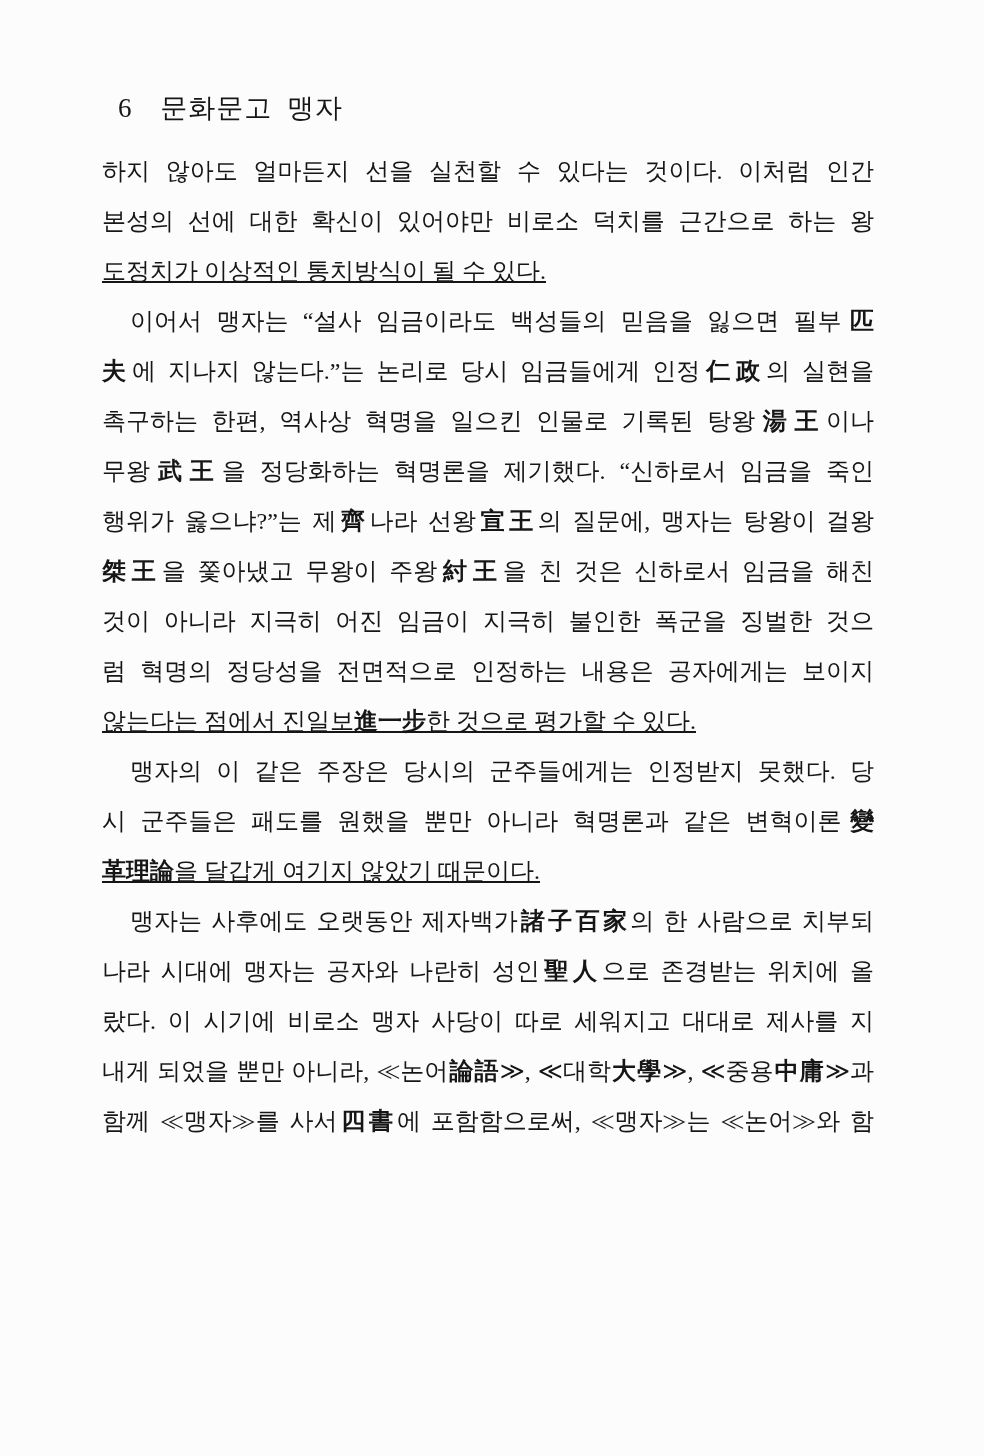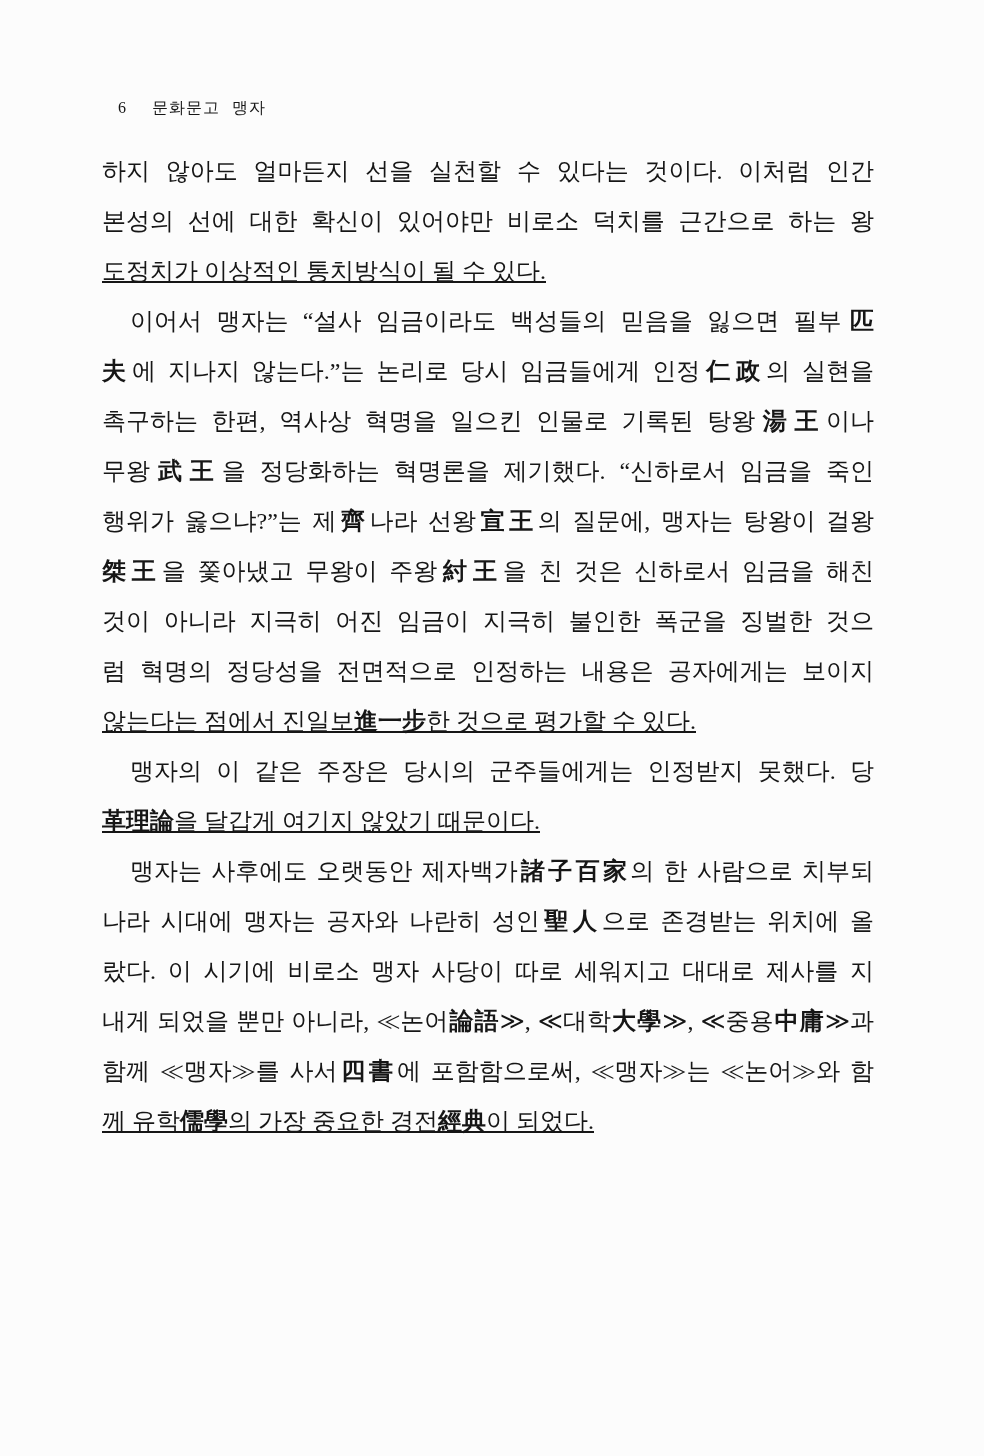--- a/index.html
+++ b/index.html
@@ -17,21 +17,21 @@
     left: 0; top: 0;
     width: 984px;
     height: 1456px;
     background: #fcfcfc;
     color: #161616;
   }
   .header {
     position: absolute;
     left: 118px;
     top: 94px;
-    font-size: 16px;
+    font-size: 27px;
     line-height: 28px;
     white-space: nowrap;
   }
   .header .page-num {
     display: inline-block;
     margin-right: 22px;
   }
   .header .running-title {
     display: inline-block;
     word-spacing: 7px;
@@ -81,22 +81,22 @@
       <div class="line indent"><span>이어서 맹자는 “설사 임금이라도 백성들의 믿음을 잃으면 필부</span><span class="hanja">匹</span></div>
       <div class="line"><span class="hanja">夫</span><span>에 지나지 않는다.”는 논리로 당시 임금들에게 인정</span><span class="hanja">仁政</span><span>의 실현을</span></div>
       <div class="line"><span>촉구하는 한편, 역사상 혁명을 일으킨 인물로 기록된 탕왕</span><span class="hanja">湯王</span><span>이나</span></div>
       <div class="line"><span>무왕</span><span class="hanja">武王</span><span>을 정당화하는 혁명론을 제기했다. “신하로서 임금을 죽인</span></div>
       <div class="line"><span>행위가 옳으냐?”는 제</span><span class="hanja">齊</span><span>나라 선왕</span><span class="hanja">宣王</span><span>의 질문에, 맹자는 탕왕이 걸왕</span></div>
       <div class="line"><span class="hanja">桀王</span><span>을 쫓아냈고 무왕이 주왕</span><span class="hanja">紂王</span><span>을 친 것은 신하로서 임금을 해친</span></div>
       <div class="line"><span>것이 아니라 지극히 어진 임금이 지극히 불인한 폭군을 징벌한 것으</span></div>
       <div class="line"><span>럼 혁명의 정당성을 전면적으로 인정하는 내용은 공자에게는 보이지</span></div>
       <div class="line last"><span>않는다는 점에서 진일보</span><span class="hanja">進一步</span><span>한 것으로 평가할 수 있다.</span></div>
       <div class="line indent"><span>맹자의 이 같은 주장은 당시의 군주들에게는 인정받지 못했다. 당</span></div>
+      <div class="line"><span>시 군주들은 패도를 원했을 뿐만 아니라 혁명론과 같은 변혁이론</span><span class="hanja">變</span></div>
       <div class="line last"><span class="hanja">革理論</span><span>을 달갑게 여기지 않았기 때문이다.</span></div>
       <div class="line indent"><span>맹자는 사후에도 오랫동안 제자백가</span><span class="hanja">諸子百家</span><span>의 한 사람으로 치부되</span></div>
       <div class="line"><span>나라 시대에 맹자는 공자와 나란히 성인</span><span class="hanja">聖人</span><span>으로 존경받는 위치에 올</span></div>
       <div class="line"><span>랐다. 이 시기에 비로소 맹자 사당이 따로 세워지고 대대로 제사를 지</span></div>
       <div class="line"><span>내게 되었을 뿐만 아니라, ≪논어</span><span class="hanja">論語</span><span>≫, ≪대학</span><span class="hanja">大學</span><span>≫, ≪중용</span><span class="hanja">中庸</span><span>≫과</span></div>
       <div class="line"><span>함께 ≪맹자≫를 사서</span><span class="hanja">四書</span><span>에 포함함으로써, ≪맹자≫는 ≪논어≫와 함</span></div>
-      <div class="line last"><span>께 유학</span><span class="hanja">儒學</span><span>의 가장 중요한 경전</span><span class="hanja">經典</span><span>이 되었다.</span></div>
     </div>
 
 </div>
 
 </body></html>

